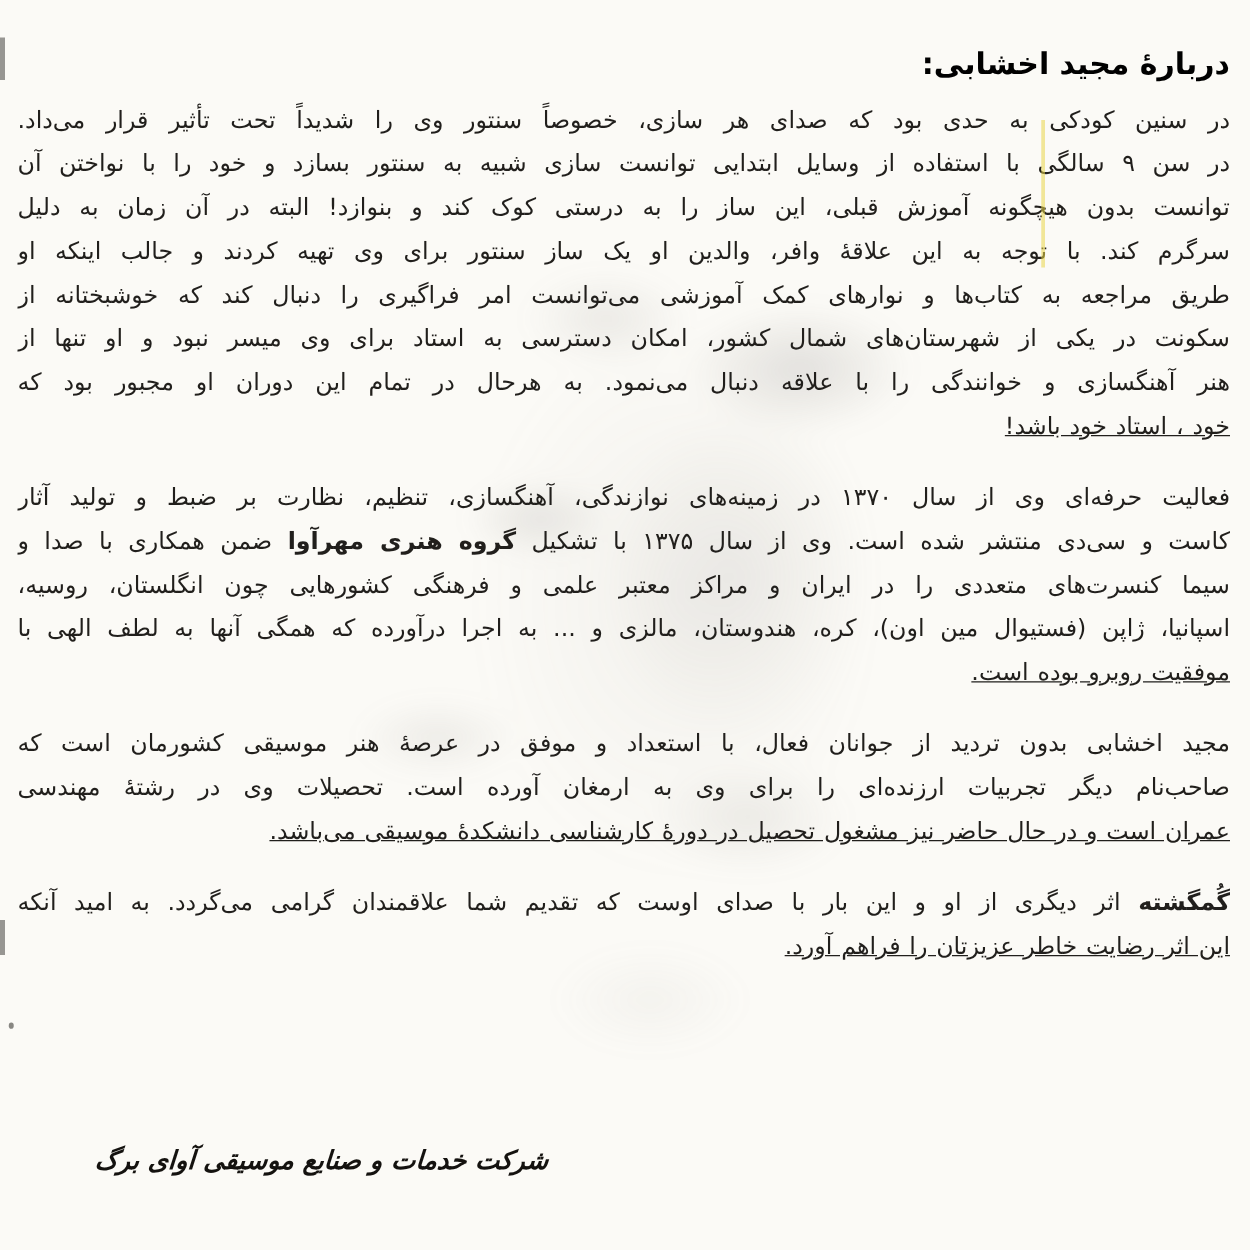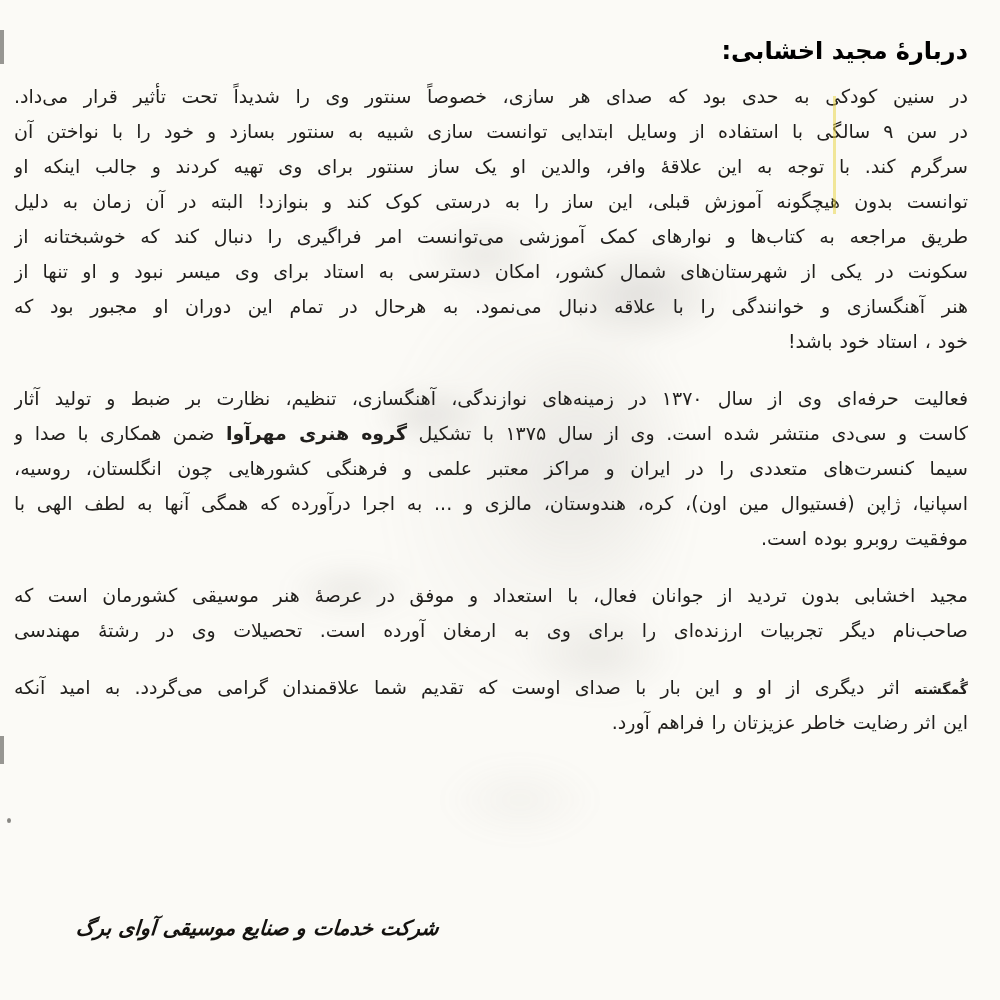--- a/index.html
+++ b/index.html
@@ -12,21 +12,21 @@
     position: relative;
     overflow: hidden;
     background: #fbfaf6;
     font-family: "DejaVu Sans", sans-serif;
     direction: rtl;
     color: #211f1c;
   }
   .page {
     position: absolute;
     inset: 0;
-    padding: 34px 32px 0 14px;
+    padding: 34px 16px 0 14px;
     box-sizing: border-box;
     z-index: 2;
   }
   
   .watermark {
     position: absolute;
     inset: 0;
     z-index: 1;
     pointer-events: none;
     filter: blur(9px);
@@ -81,25 +81,26 @@
     font-size: 19px;
     line-height: 35px;
     height: 35px;
     overflow: hidden;
     text-align: justify;
     text-align-last: justify;
     word-spacing: 1px;
   }
   .line.last {
     text-align-last: right;
+    text-decoration: underline;
   }
   .bold { font-weight: bold; margin-top: 48px; }
   .display-word {
     font-weight: bold;
-    font-size: 14px;
+    font-size: 19px;
     letter-spacing: -0.3px;
   }
   .signature {
     position: absolute;
     left: 76px;
     top: 916px;
     font-size: 20.5px;
     font-weight: bold;
     font-style: italic;
     color: #14120f;
@@ -115,37 +116,38 @@
 <div class="edge-mark m1"></div>
 <div class="edge-mark m2"></div>
 <div class="speck"></div>
 
 <div class="page">
   <h1 class="title">دربارۀ مجید اخشابی:</h1>
   <div id="body-text">
       <div class="para">
         <div class="line"><span>در سنین کودکی به حدی بود که صدای هر سازی، خصوصاً سنتور وی را شدیداً تحت تأثیر قرار می‌داد.</span></div>
         <div class="line"><span>در سن ۹ سالگی با استفاده از وسایل ابتدایی توانست سازی شبیه به سنتور بسازد و خود را با نواختن آن</span></div>
+        <div class="line"><span>توانست بدون هیچگونه آموزش قبلی، این ساز را به درستی کوک کند و بنوازد! البته در آن زمان به دلیل</span></div>
         <div class="line"><span>سرگرم کند. با توجه به این علاقۀ وافر، والدین او یک ساز سنتور برای وی تهیه کردند و جالب اینکه او</span></div>
-        <div class="line"><span>توانست بدون هیچگونه آموزش قبلی، این ساز را به درستی کوک کند و بنوازد! البته در آن زمان به دلیل</span></div>
         <div class="line"><span>طریق مراجعه به کتاب‌ها و نوارهای کمک آموزشی می‌توانست امر فراگیری را دنبال کند که خوشبختانه از</span></div>
         <div class="line"><span>سکونت در یکی از شهرستان‌های شمال کشور، امکان دسترسی به استاد برای وی میسر نبود و او تنها از</span></div>
         <div class="line"><span>هنر آهنگسازی و خوانندگی را با علاقه دنبال می‌نمود. به هرحال در تمام این دوران او مجبور بود که</span></div>
         <div class="line last"><span>خود ، استاد خود باشد!</span></div>
       </div>
       <div class="para">
         <div class="line"><span>فعالیت حرفه‌ای وی از سال ۱۳۷۰ در زمینه‌های نوازندگی، آهنگسازی، تنظیم، نظارت بر ضبط و تولید آثار</span></div>
         <div class="line"><span>کاست و سی‌دی منتشر شده است. وی از سال ۱۳۷۵ با تشکیل </span><span class="bold">گروه هنری مهرآوا</span><span> ضمن همکاری با صدا و</span></div>
         <div class="line"><span>سیما کنسرت‌های متعددی را در ایران و مراکز معتبر علمی و فرهنگی کشورهایی چون انگلستان، روسیه،</span></div>
         <div class="line"><span>اسپانیا، ژاپن (فستیوال مین اون)، کره، هندوستان، مالزی و ... به اجرا درآورده که همگی آنها به لطف الهی با</span></div>
         <div class="line last"><span>موفقیت روبرو بوده است.</span></div>
       </div>
       <div class="para">
         <div class="line"><span>مجید اخشابی بدون تردید از جوانان فعال، با استعداد و موفق در عرصۀ هنر موسیقی کشورمان است که</span></div>
         <div class="line"><span>صاحب‌نام دیگر تجربیات ارزنده‌ای را برای وی به ارمغان آورده است. تحصیلات وی در رشتۀ مهندسی</span></div>
+        <div class="line last"><span>عمران است و در حال حاضر نیز مشغول تحصیل در دورۀ کارشناسی دانشکدۀ موسیقی می‌باشد.</span></div>
       </div>
       <div class="para">
         <div class="line"><span class="display-word">گُمگشته</span><span> اثر دیگری از او و این بار با صدای اوست که تقدیم شما علاقمندان گرامی می‌گردد. به امید آنکه</span></div>
         <div class="line last"><span>این اثر رضایت خاطر عزیزتان را فراهم آورد.</span></div>
       </div>
     </div>
 </div>
 
 <div class="signature">شرکت خدمات و صنایع موسیقی آوای برگ</div>
 

